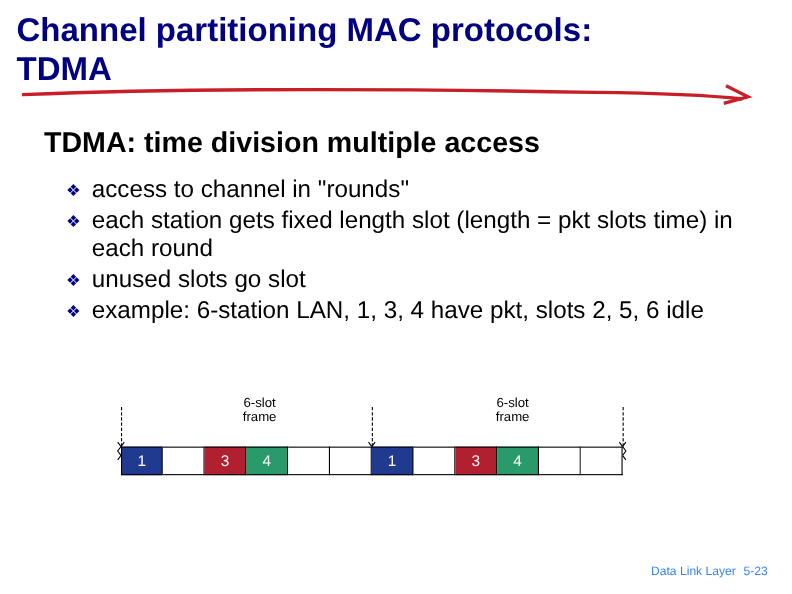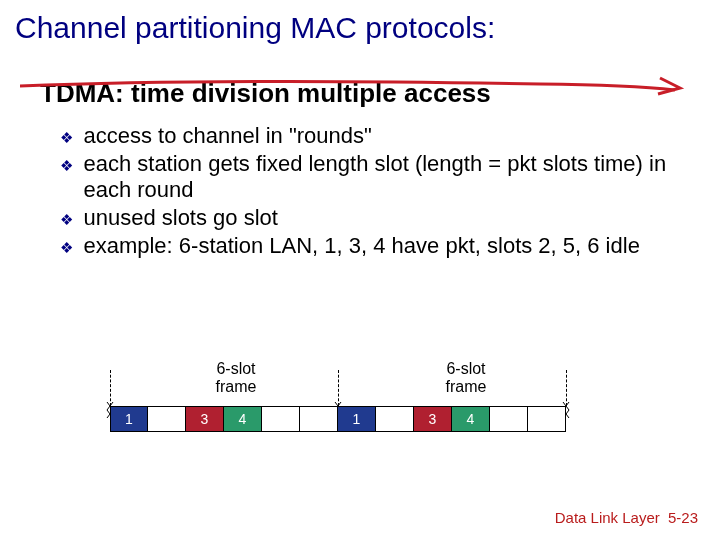--- a/index.html
+++ b/index.html
@@ -9,21 +9,21 @@
     font-family: Arial, Helvetica, sans-serif;
     background: #fff;
     position: relative;
     overflow: hidden;
   }
   .slide-title {
     font-size: 30px;
     color: #000080;
     padding: 10px 15px 0 15px;
     line-height: 1.2;
-    font-weight: normal;
+    font-weight: bold;
   }
   .underline-red {
     position: absolute;
     left: 20px;
     right: 40px;
     top: 80px;
     height: 4px;
     pointer-events: none;
   }
   .underline-red svg { width: 100%; height: 20px; overflow: visible; }
@@ -56,21 +56,21 @@
     left: 110px;
     top: 360px;
     width: 500px;
   }
   .frame-labels {
     position: relative;
     height: 46px;
   }
   .frame-label {
     position: absolute;
-    font-size: 16px;
+    font-size: 12px;
     line-height: 1.1;
     text-align: center;
     width: 60px;
   }
   .fl1 { left: 96px; top: 0; }
   .fl2 { left: 326px; top: 0; }
   .delim {
     position: absolute;
     width: 10px;
     height: 20px;
@@ -101,31 +101,32 @@
   .dash {
     position: absolute;
     border-left: 1px dashed #000;
     height: 36px;
     top: -36px;
   }
   .footer {
     position: absolute;
     right: 22px;
     bottom: 14px;
-    font-size: 15px;
-    color: #b91c1c;
+    font-size: 11px;
+    color: #3b82f6;
   }
   .ft-main { display: inline; }
   .ft-num { display: inline; margin-left: 4px; }
 </style>
 </head>
 <body>
 
 <h1 class="slide-title">
   <span>Channel partitioning MAC protocols:</span><br>
+  <span>TDMA</span>
 </h1>
 
 <div class="underline-red">
   <svg viewBox="0 0 660 20" preserveAspectRatio="none">
     <path d="M 0 6 Q 200 -2 520 4 Q 610 5 655 10" stroke="#c81e28" stroke-width="3" fill="none"></path>
     <path d="M 640 -2 L 660 8 L 638 14" stroke="#c81e28" stroke-width="3" fill="none"></path>
   </svg>
 </div>
 
 <h2 class="subtitle">TDMA: time division multiple access</h2>

